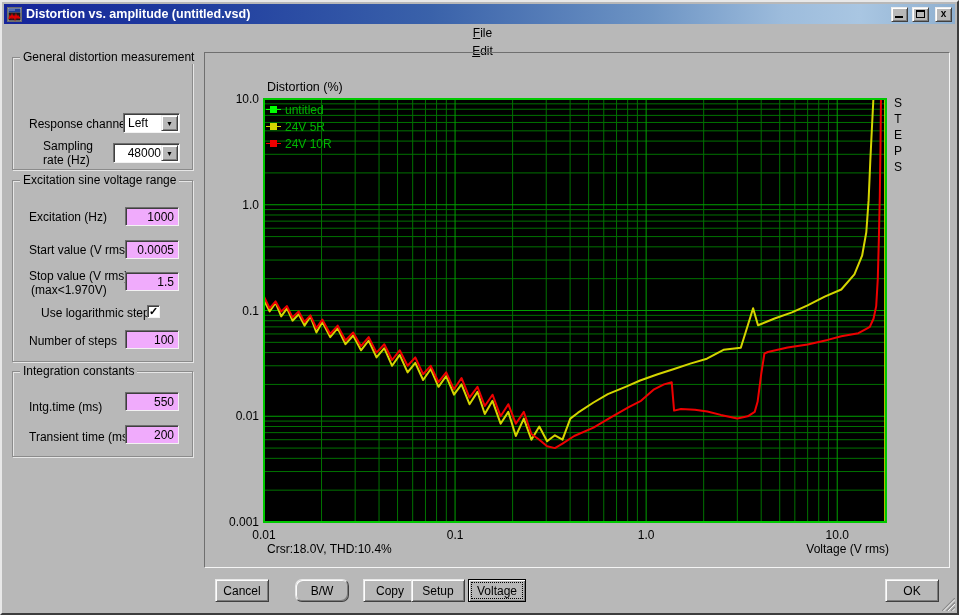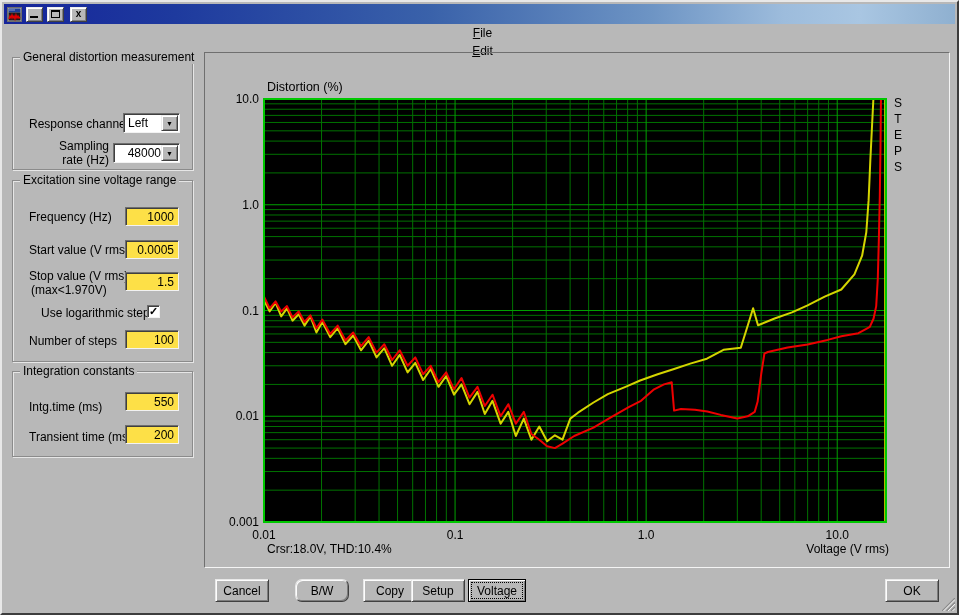--- a/index.html
+++ b/index.html
@@ -34,21 +34,21 @@
   .menu-item{padding:1px 7px;cursor:default;}
   .menu-item u{text-decoration:underline;}
   
   .groupbox{
     position:absolute;border:1px solid #8b8b8b;
     box-shadow:inset 1px 1px 0 #e6e6e6, 1px 1px 0 #e6e6e6;
   }
   .groupbox .gtitle{position:absolute;top:-8px;left:7px;background:#b8b8b8;padding:0 3px;white-space:nowrap;}
   .field-label{position:absolute;white-space:nowrap;}
   .tinput{
-    position:absolute;width:54px;height:19px;background:#fde047;color:#000;
+    position:absolute;width:54px;height:19px;background:#f0abfc;color:#000;
     border:1px solid;border-color:#6e6e6e #f2f2f2 #f2f2f2 #6e6e6e;
     box-shadow:inset 1px 1px 0 #3f3f3f;
     font-family:"Liberation Sans",sans-serif;font-size:12px;text-align:right;padding:0 4px 0 2px;outline:none;
   }
   .combo{
     position:absolute;height:20px;background:#fff;
     border:1px solid;border-color:#6e6e6e #f2f2f2 #f2f2f2 #6e6e6e;
     box-shadow:inset 1px 1px 0 #3f3f3f;
     display:flex;align-items:center;cursor:default;
   }
@@ -109,20 +109,21 @@
     <svg class="app-icon" viewBox="0 0 15 15">
       <rect x="0" y="0" width="15" height="15" fill="#b8b8b8"></rect>
       <rect x="0.5" y="0.5" width="14" height="14" fill="none" stroke="#6e6e6e"></rect>
       <rect x="1.5" y="1.5" width="12" height="4" fill="#1c3c94"></rect>
       <rect x="2.5" y="2.5" width="1" height="1" fill="#fff"></rect>
         <rect x="4.5" y="2.5" width="1" height="1" fill="#fff"></rect>
         <rect x="6.5" y="2.5" width="1" height="1" fill="#fff"></rect>
       <rect x="1.5" y="5.5" width="12" height="8" fill="#1a1a1a"></rect>
       <polyline points="2,12 3,9 4,11 5,8 6,11 7,9 8,12 9,8 10,11 11,9 12,11 13,10" fill="none" stroke="#e00000" stroke-width="1.4"></polyline>
     </svg>
+    <span class="title">Distortion vs. amplitude (untitled.vsd)</span>
     <span class="winbtn">
         <span class="glyph-min"></span>
       </span>
     <span class="winbtn maxgap">
         <span class="glyph-max"></span>
       </span>
     <span class="winbtn">
         <span>x</span>
       </span>
   </div>
@@ -132,33 +133,33 @@
     <span class="menu-item"><u>E</u>dit</span>
   </div>
 
   <div class="groupbox" style="left:10px;top:55px;width:181px;height:113px;">
     <span class="gtitle">General distortion measurement</span>
     <span class="field-label" style="left:16px;top:59px;">Response channel</span>
     <div class="combo" style="left:110px;top:55px;width:57px;">
       <span class="cval">Left</span>
       <span class="cbtn">▼</span>
     </div>
-    <span class="field-label" style="left:30px;top:81px;width:66px;text-align:right;">
+    <span class="field-label" style="left:30px;top:81px;width:66px;text-align:left;">
       <span>Sampling</span><br>
       <span>rate (Hz)</span>
     </span>
     <div class="combo" style="left:100px;top:85px;width:67px;text-align:right;">
       <span class="cval">48000</span>
       <span class="cbtn">▼</span>
     </div>
   </div>
 
   <div class="groupbox" style="left:10px;top:178px;width:181px;height:182px;">
     <span class="gtitle">Excitation sine voltage range</span>
-    <span class="field-label" style="left:16px;top:29px;">Frequency (Hz)</span>
+    <span class="field-label" style="left:16px;top:29px;">Excitation (Hz)</span>
     <input class="tinput" style="left: 112px; top: 26px;" value="1000">
     <span class="field-label" style="left:16px;top:62px;">Start value (V rms)</span>
     <input class="tinput" style="left: 112px; top: 59px;" value="0.0005">
     <span class="field-label" style="left:16px;top:88px;">
       <span>Stop value (V rms)</span><br>
       <span style="padding-left:2px;">(max&lt;1.970V)</span>
     </span>
     <input class="tinput" style="left: 112px; top: 91px;" value="1.5">
     <span class="field-label" style="left:28px;top:125px;">Use logarithmic steps</span>
     <span class="checkbox" style="left:134px;top:124px;">
@@ -248,20 +249,43 @@
           <line x1="1" y1="318.25" x2="623" y2="318.25" stroke="#00a000" stroke-width="1"></line>
           <line x1="1" y1="212.5" x2="623" y2="212.5" stroke="#00a000" stroke-width="1"></line>
           <line x1="1" y1="106.75" x2="623" y2="106.75" stroke="#00a000" stroke-width="1"></line>
           <line x1="1" y1="1" x2="623" y2="1" stroke="#00a000" stroke-width="1"></line>
           <line x1="621.6053006345567" y1="1" x2="621.6053006345567" y2="424" stroke="#c8c800" stroke-width="1"></line>
           <polyline points="1.0,202.3 6.6,213.4 12.6,204.9 18.2,218.4 24.0,210.3 29.5,222.7 35.7,216.3 41.5,227.6 47.4,218.4 53.4,234.5 59.3,223.9 67.2,239.1 74.7,230.2 82.5,246.2 90.2,237.5 98.0,252.3 105.7,242.5 113.5,259.4 121.3,250.2 129.1,267.8 136.7,256.9 144.6,274.4 152.3,264.8 160.1,282.0 167.8,271.0 175.5,288.8 183.2,278.0 191.0,296.7 198.5,286.4 206.5,306.2 214.5,293.9 221.8,316.0 229.5,302.8 237.6,325.7 245.3,313.9 252.8,338.0 260.8,320.6 268.4,341.7 276.3,328.5 284.1,343.3 291.9,337.3 299.5,341.7 307.3,320.6 315.0,314.7 330.5,304.5 344.8,296.1 362.5,288.8 377.1,282.5 394.7,276.2 411.1,271.0 427.2,265.6 443.9,260.7 460.5,251.8 477.8,249.7 484.9,227.0 490.1,210.3 495.0,227.3 511.6,220.5 529.0,214.4 544.6,207.3 561.7,198.7 578.3,191.5 591.4,176.3 599.1,157.7 603.3,134.2 605.6,102.4 607.3,62.9 609.0,28.5 610.6,-3.4" fill="none" stroke="#d4d400" stroke-width="2" stroke-linejoin="round" stroke-linecap="round" clip-path="url(#pc)"></polyline>
           <polyline points="1.0,198.7 6.6,210.3 12.6,203.4 18.2,213.4 24.0,208.1 29.5,219.4 35.7,213.4 41.5,223.9 47.4,217.3 53.4,230.2 59.3,221.6 67.2,236.0 74.7,227.6 82.5,242.5 90.2,234.5 98.0,248.2 105.7,239.1 113.5,254.6 121.3,246.2 129.1,262.0 136.7,252.3 144.6,267.8 152.3,259.4 160.1,276.2 167.8,267.8 175.5,284.2 183.2,274.4 191.0,291.3 198.5,280.0 206.5,299.6 214.5,288.8 221.8,308.0 229.5,296.7 237.6,318.3 245.3,306.2 252.8,325.7 260.8,313.9 268.4,336.0 276.3,341.7 284.1,348.3 291.9,350.1 299.5,345.7 311.2,338.0 330.5,329.7 347.4,319.6 365.7,309.1 378.0,302.8 391.1,291.3 401.0,286.4 408.7,284.2 411.1,312.6 417.9,311.0 431.9,311.8 444.3,313.5 457.8,316.9 474.3,320.6 484.7,318.3 491.7,313.9 494.6,303.8 498.2,276.2 501.4,255.7 504.8,254.0 524.6,249.5 544.6,246.4 564.6,241.9 578.3,238.3 595.4,235.2 603.3,230.9 606.8,228.9 610.6,220.5 613.2,208.1 614.8,180.7 615.8,143.4 616.8,98.4 617.5,49.2 618.0,-3.4" fill="none" stroke="#ee0000" stroke-width="2" stroke-linejoin="round" stroke-linecap="round" clip-path="url(#pc)"></polyline>
           <rect x="1" y="1" width="622" height="423" fill="none" stroke="#00c800" stroke-width="2"></rect>
         </svg>
     </div>
+    <div class="legend" id="legend">
+        <div class="legend-row">
+          <span class="legend-swatch">
+            <span class="lline" style="background: rgb(0, 255, 0);"></span>
+            <span class="lsq" style="background: rgb(0, 255, 0);"></span>
+          </span>
+          <span class="lname" style="color: rgb(0, 180, 0);">untitled</span>
+        </div>
+        <div class="legend-row">
+          <span class="legend-swatch">
+            <span class="lline" style="background: rgb(212, 212, 0);"></span>
+            <span class="lsq" style="background: rgb(212, 212, 0);"></span>
+          </span>
+          <span class="lname" style="color: rgb(0, 180, 0);">24V 5R</span>
+        </div>
+        <div class="legend-row">
+          <span class="legend-swatch">
+            <span class="lline" style="background: rgb(238, 0, 0);"></span>
+            <span class="lsq" style="background: rgb(238, 0, 0);"></span>
+          </span>
+          <span class="lname" style="color: rgb(0, 180, 0);">24V 10R</span>
+        </div>
+      </div>
     <div id="yticks">
         <span class="ylab" style="left: 4px; top: 39px;">10.0</span>
         <span class="ylab" style="left: 4px; top: 144.75px;">1.0</span>
         <span class="ylab" style="left: 4px; top: 250.5px;">0.1</span>
         <span class="ylab" style="left: 4px; top: 356.25px;">0.01</span>
         <span class="ylab" style="left: 4px; top: 462px;">0.001</span>
       </div>
     <div id="xticks">
         <span class="xlab" style="left: 37px; top: 475px;">0.01</span>
         <span class="xlab" style="left: 228.075px; top: 475px;">0.1</span>

